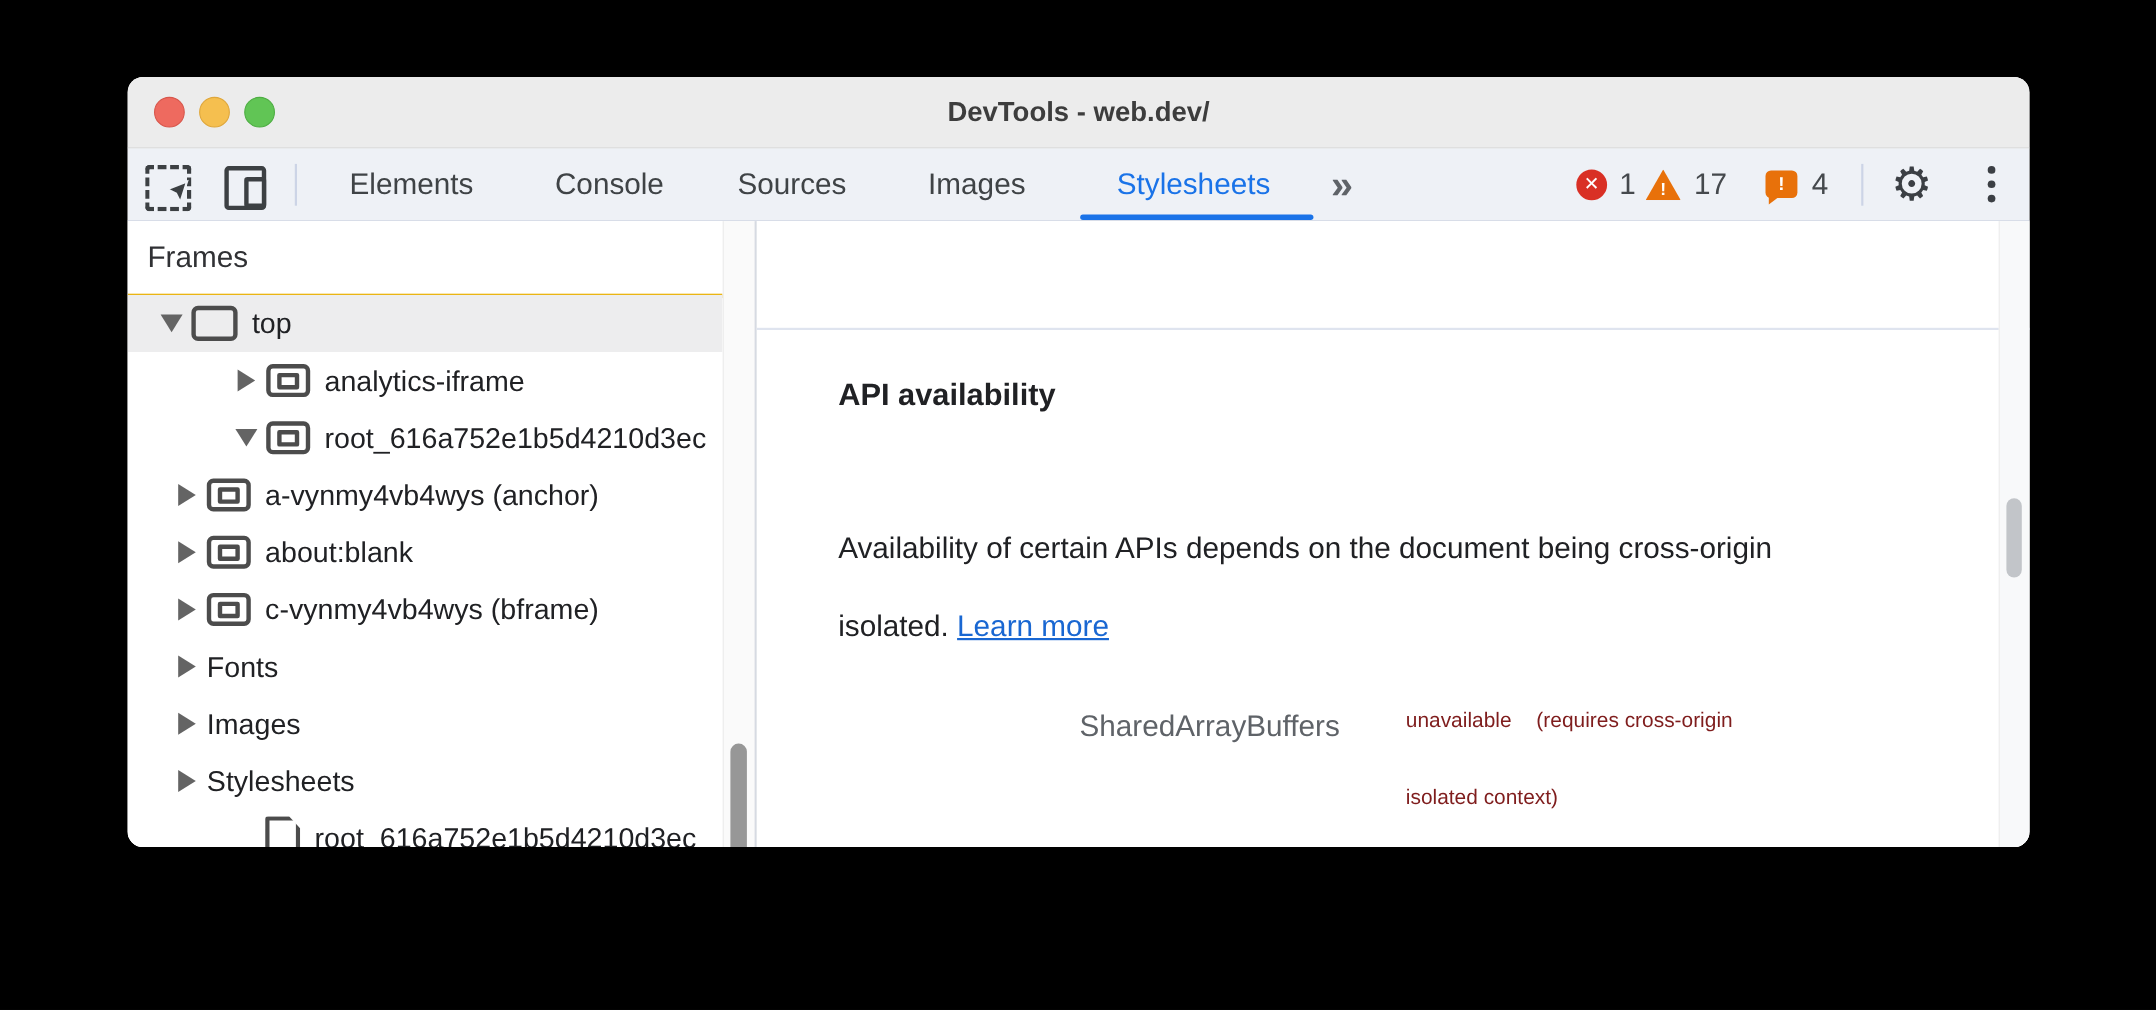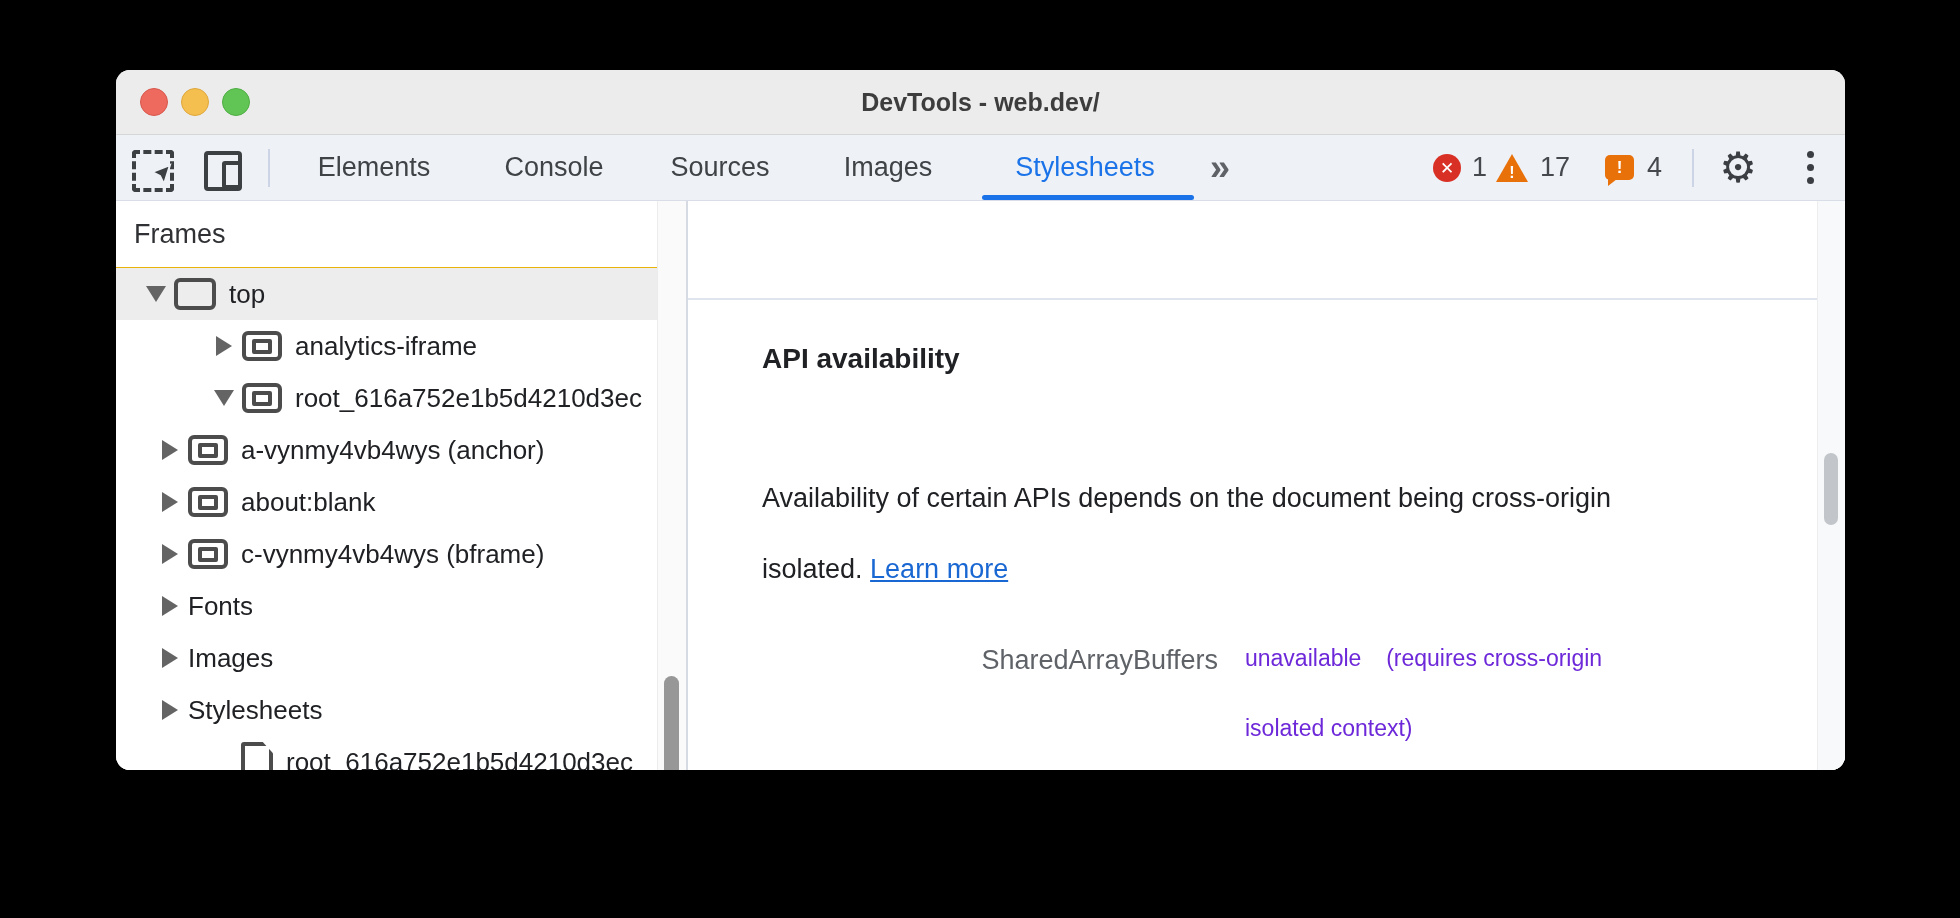--- a/index.html
+++ b/index.html
@@ -71,21 +71,21 @@
   .side-gutter{position:absolute;left:541px;top:0;width:29px;bottom:0;background:#fafafa;border-left:1px solid #ececec;}
   .side-vthumb{position:absolute;left:547px;top:475px;width:15px;height:110px;border-radius:8px;background:#979797;}
   .split{position:absolute;left:570px;top:0;width:2px;bottom:0;background:#d6dae2;}
   
   .main{position:absolute;left:572px;top:0;right:0;bottom:0;background:#fff;}
   .main .divider-top{position:absolute;left:0;top:97px;width:1230px;height:2px;background:#dfe4ef;}
   .h-api{position:absolute;left:74px;top:126px;font-size:28px;font-weight:bold;color:#202124;margin-top:16px;}
   .ptxt{position:absolute;font-size:27px;color:#202124;}
   .link{color:#1967d2;text-decoration:underline;cursor:pointer;}
   .flabel{position:absolute;width:530px;text-align:right;font-size:27px;color:#5f6368;}
-  .fval{position:absolute;font-size:23px;color:#6d28d9;}
+  .fval{position:absolute;font-size:19px;color:#7f1d1d;margin-left:33px;}
   .main-gutter{position:absolute;right:0;top:0;width:27px;bottom:0;background:#f8f9fa;border-left:1px solid #ededed;}
   .main-vthumb{position:absolute;right:7px;top:252px;width:14px;height:72px;border-radius:7px;background:#c2c5c9;}
 </style>
 </head>
 <body>
 
 <div class="stage">
   <div class="window">
 
     <div class="titlebar">

